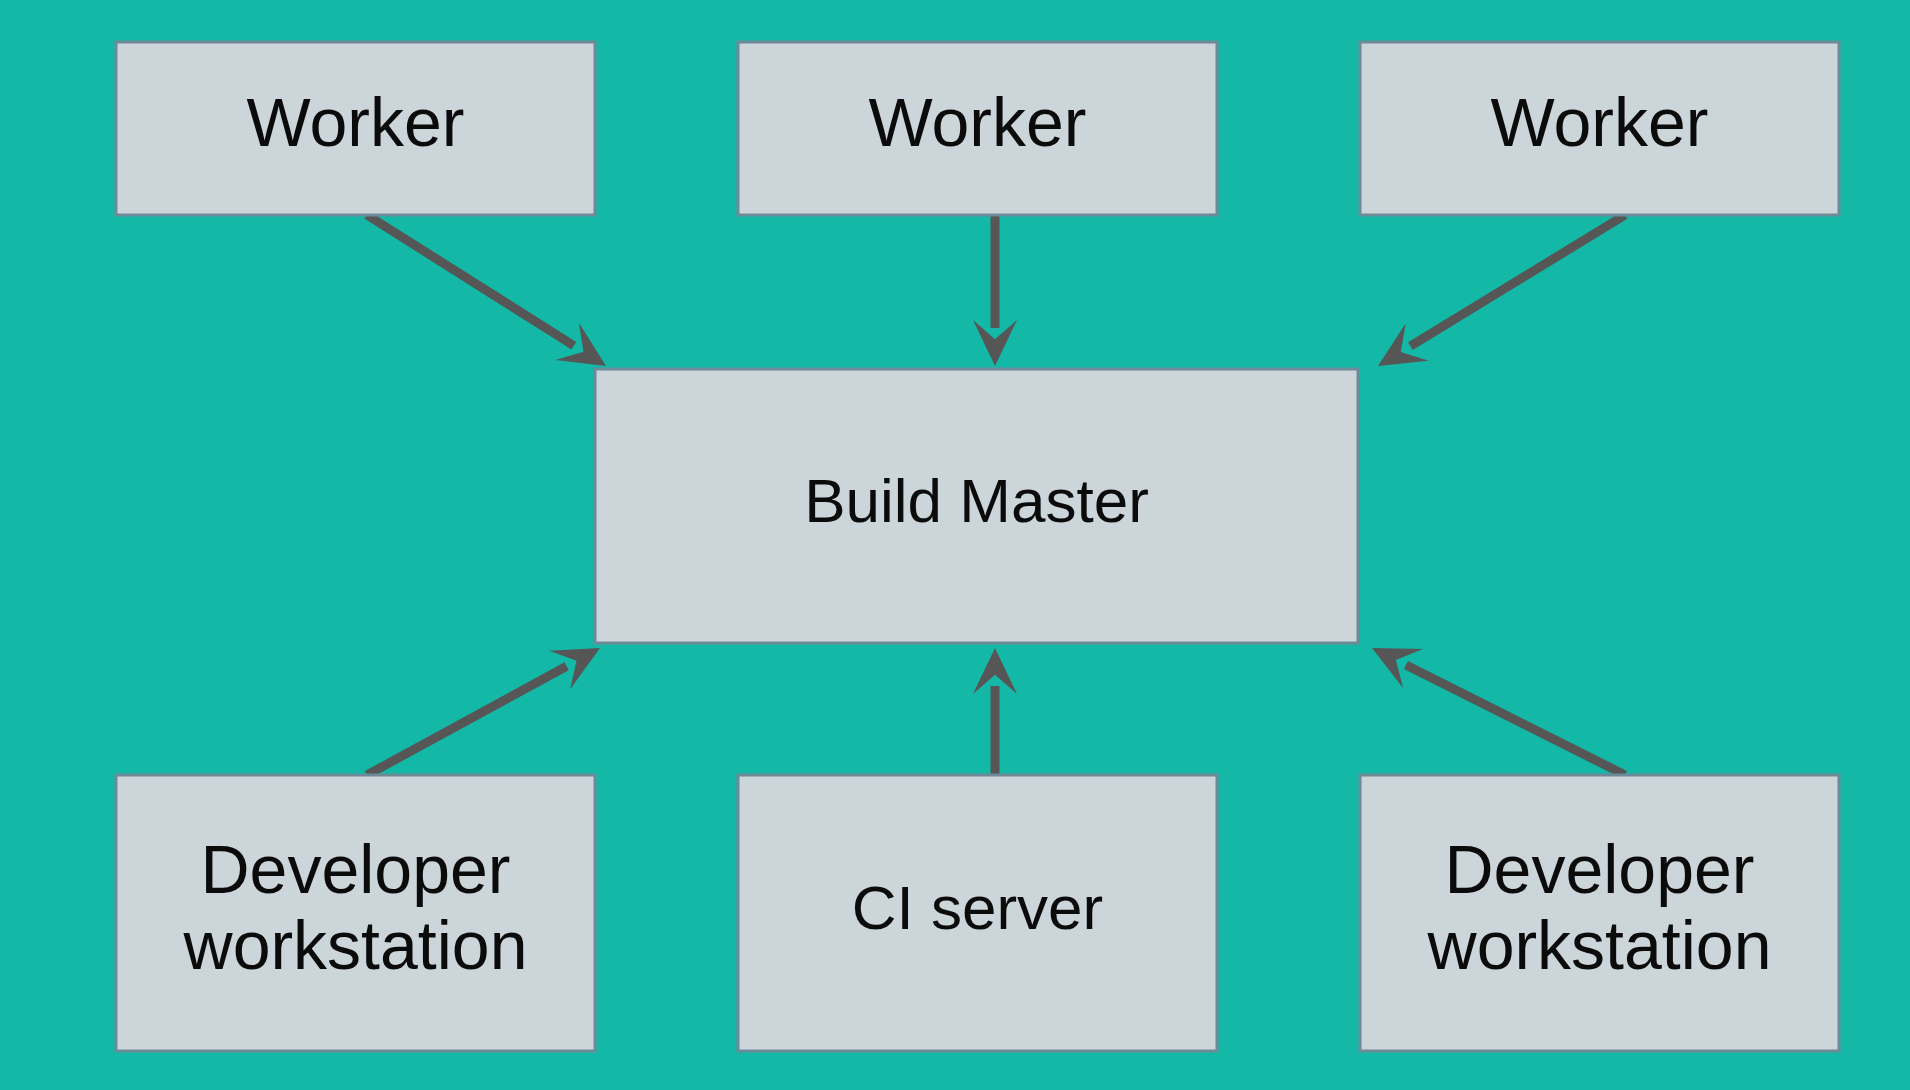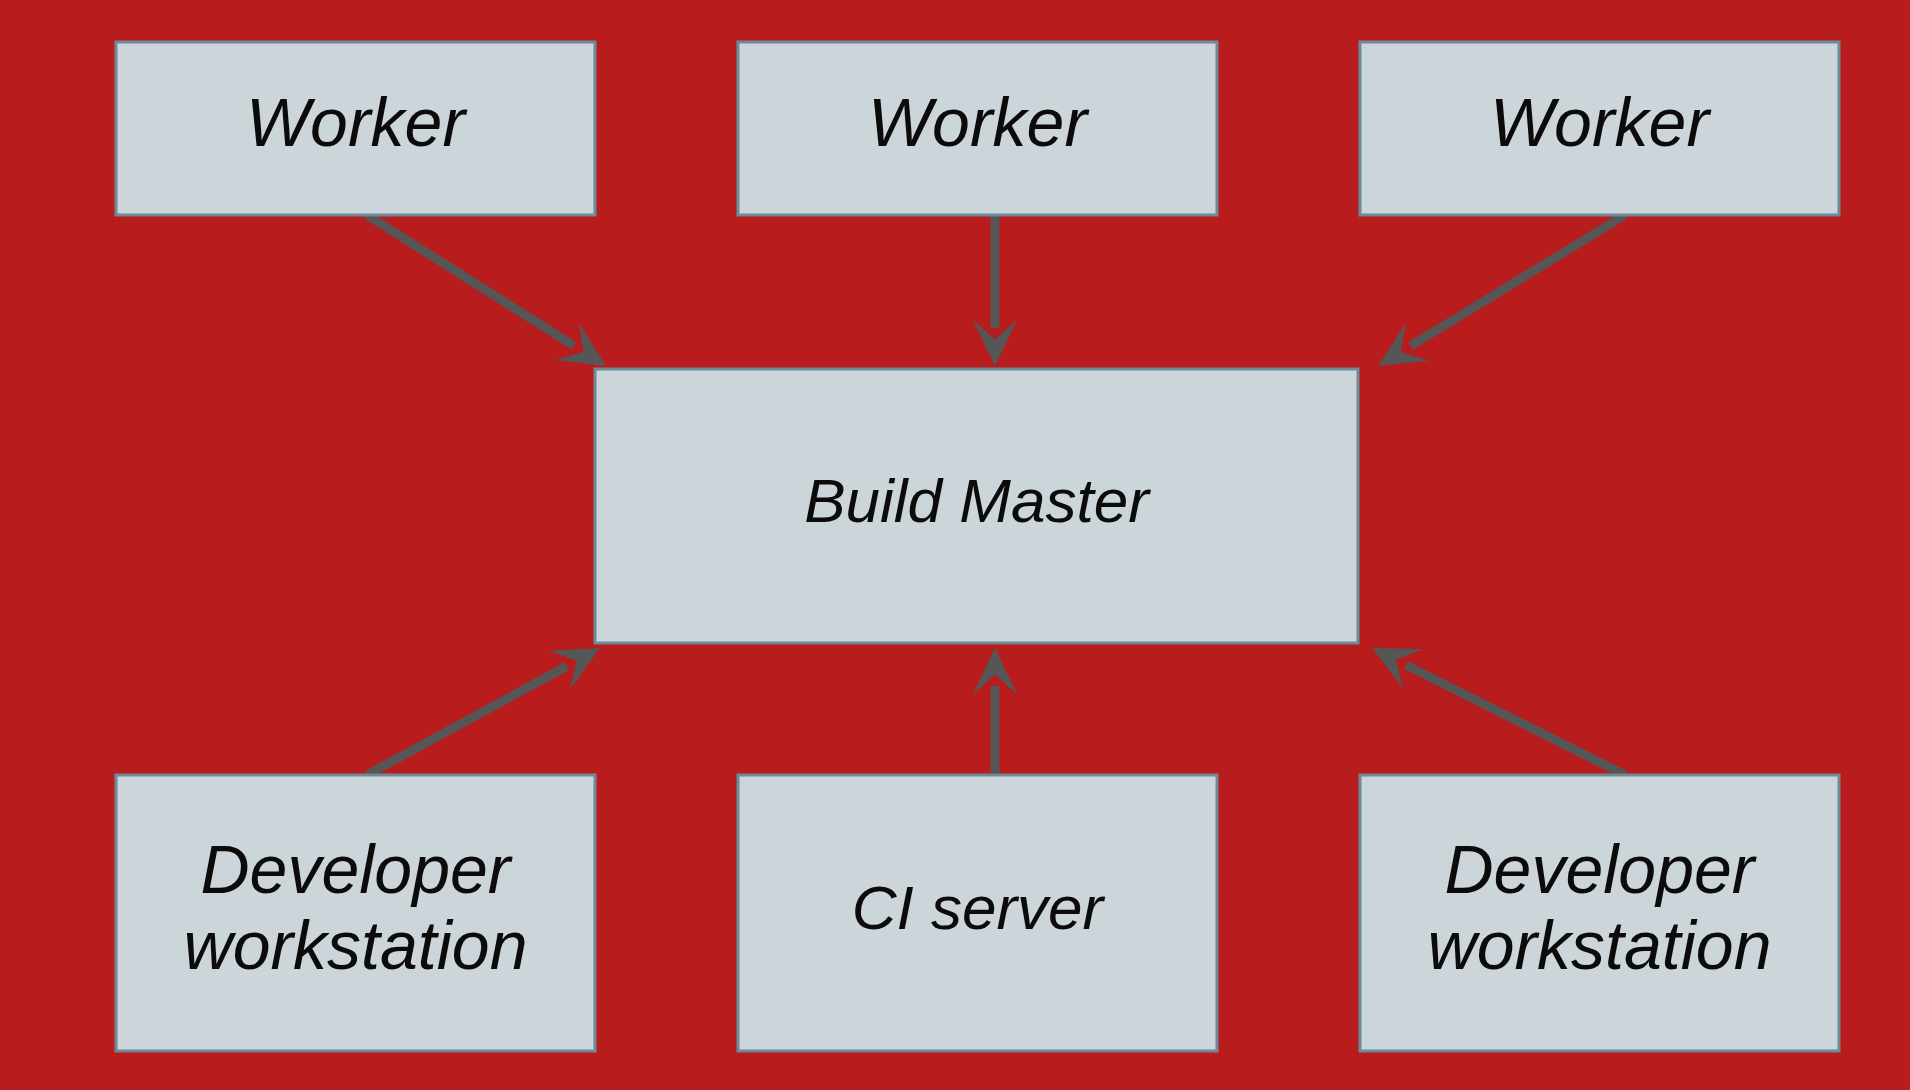--- a/index.html
+++ b/index.html
@@ -45,21 +45,21 @@
     stroke-linecap: butt;
   }
   .edge-head {
     fill: #565656;
     stroke: none;
   }
 </style>
 </head>
 <body>
 
-<div id="diagram-root" style="width: 1910px; height: 1090px; background: #b91c1c; font-style: italic;">
+<div id="diagram-root" style="width: 1910px; height: 1090px; background: #14b8a6;">
   <svg class="diagram-canvas" viewBox="0 0 1910 1090" xmlns="http://www.w3.org/2000/svg">
     <g id="edges-layer">
         <g>
           <line x1="367" y1="215" x2="573.8746161224173" y2="345.7032093493097" class="edge-line" stroke="#565656"></line>
           <polygon points="606,366 555.3606038767371,360.0291072467122 583.4445988985814,351.7495164589364 578.8621509459574,322.831294335827" class="edge-head" fill="#565656"></polygon>
         </g>
         <g>
           <line x1="995" y1="215" x2="995" y2="328" class="edge-line" stroke="#565656"></line>
           <polygon points="995,366 973,320 995,339.32 1017,320" class="edge-head" fill="#565656"></polygon>
         </g>

